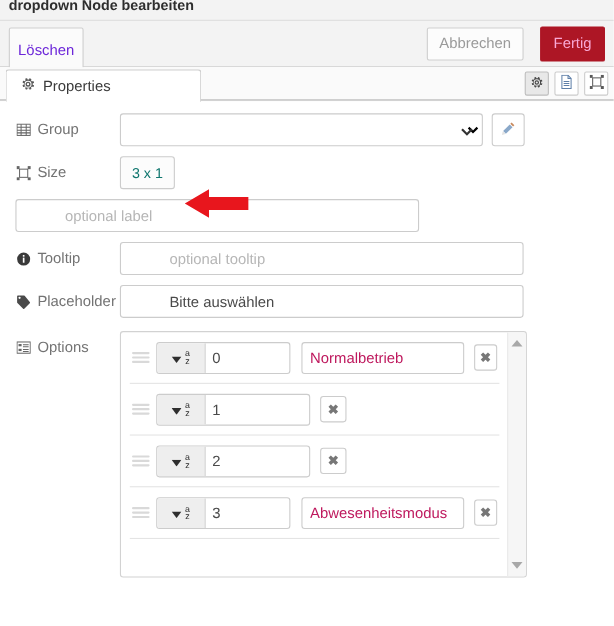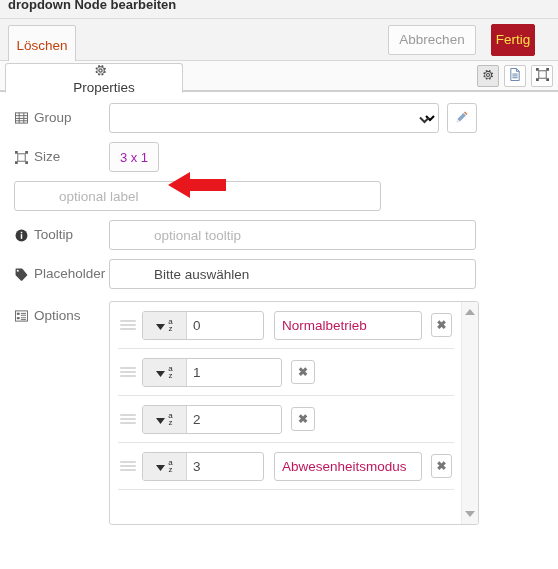--- a/index.html
+++ b/index.html
@@ -58,39 +58,39 @@
     padding: 0;
     white-space: nowrap;
   }
   .btn-delete {
     left: 8px;
     top: 6px;
     width: 68px;
     height: 42px;
     background: #fbfbfb;
     border: 1px solid #cfcfcf;
-    color: #c2410c;
+    color: #6d28d9;
   }
   .btn-cancel {
     left: 388px;
     top: 6px;
     width: 88px;
     height: 30px;
     background: #fcfcfc;
     border: 1px solid #cfcfcf;
     color: #9a9a9a;
   }
   .btn-done {
     left: 491px;
     top: 5px;
-    width: 44px;
+    width: 59px;
     height: 32px;
     background: #ad1625;
     border: 1px solid #ad1625;
-    color: #fde047;
+    color: #f9a8d4;
   }
   .btn span {
     display: block;
     width: 100%;
   }
 
   
   .tabstrip {
     position: relative;
     height: 31px;
@@ -107,21 +107,20 @@
     box-sizing: border-box;
     background: #ffffff;
     border: 1px solid #cfcfcf;
     border-bottom: 1px solid #ffffff;
     border-radius: 3px 3px 0 0;
     display: flex;
     align-items: center;
     padding-left: 13px;
     cursor: pointer;
     z-index: 3;
-    flex-direction: column;
   }
   .tab-label {
     font-size: 13.5px;
     color: #3a3a3a;
     margin-left: 7px;
   }
   .tabstrip-underline {
     position: absolute;
     left: 0;
     bottom: 0;
@@ -237,21 +236,21 @@
   }
 
   
   .size-btn {
     box-sizing: border-box;
     width: 50px;
     height: 30px;
     border: 1px solid #cccccc;
     border-radius: 3px;
     background: #fcfcfc;
-    color: #a21caf;
+    color: #0f766e;
     font-size: 13px;
     display: flex;
     align-items: center;
     justify-content: center;
     cursor: pointer;
   }
 
   
   .options-row { align-items: flex-start; margin-top: 12px; }
   .options-panel {

